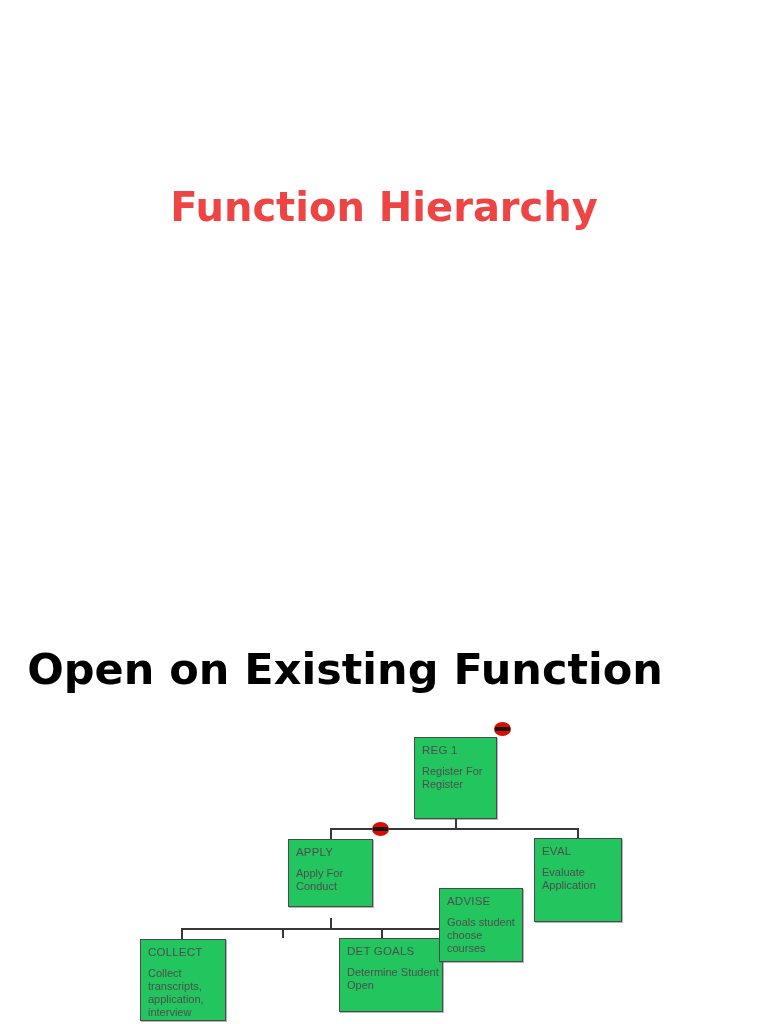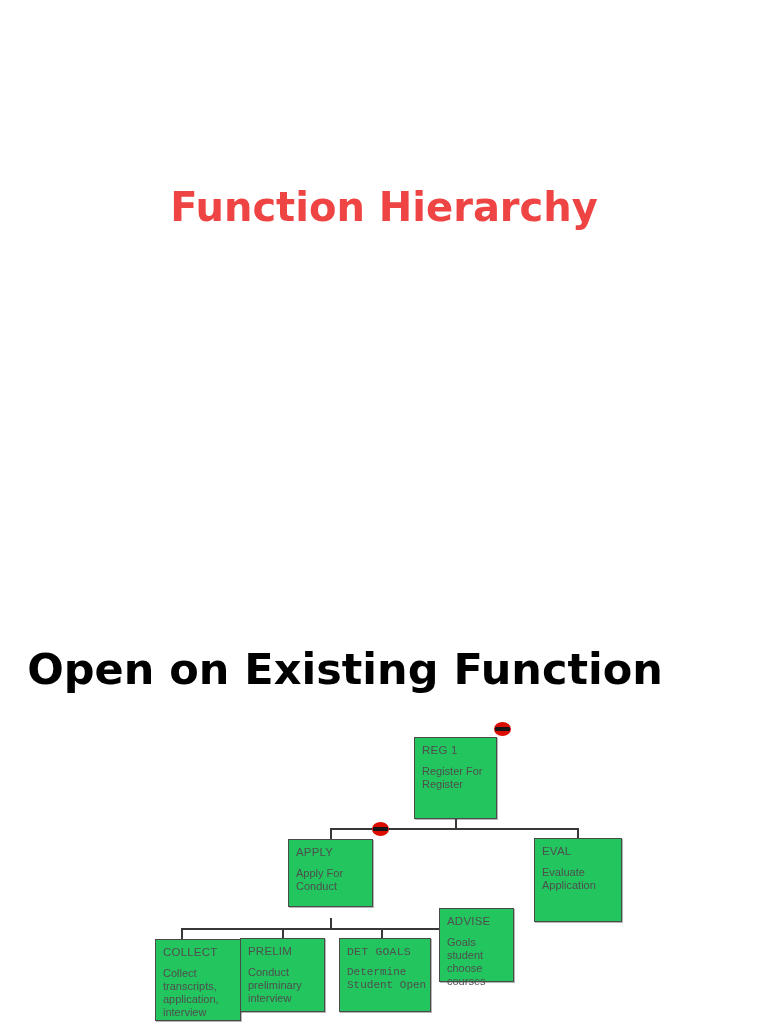--- a/index.html
+++ b/index.html
@@ -51,24 +51,24 @@
     color: #4f4f4f;
     font-size: 11px;
     line-height: 13px;
   }
   .node-label { font-size: 11.5px; margin-bottom: 8px; letter-spacing: 0.2px; }
   .node-desc  { }
 
   .n-reg1     { left: 414px; top: 737px; width: 83px; height: 82px; }
   .n-apply    { left: 288px; top: 839px; width: 85px; height: 68px; }
   .n-eval     { left: 534px; top: 838px; width: 88px; height: 84px; }
-  .n-collect  { left: 155px; top: 939px; width: 86px; height: 82px; }
+  .n-collect  { left: 140px; top: 939px; width: 86px; height: 82px; }
   .n-prelim   { left: 240px; top: 938px; width: 85px; height: 74px; }
-  .n-detgoals { left: 339px; top: 938px; width: 92px; height: 74px; font-family: Liberation Mono, monospace; }
-  .n-advise   { left: 439px; top: 908px; width: 75px; height: 74px; }
+  .n-detgoals { left: 339px; top: 938px; width: 104px; height: 74px; }
+  .n-advise   { left: 439px; top: 888px; width: 84px; height: 74px; }
 
   
   .line { position: absolute; background: #383838; }
   .l-v-reg1       { left: 455px; top: 819px; width: 2px;  height: 10px; }
   .l-h-level2     { left: 330px; top: 828px; width: 249px; height: 2px; }
   .l-v-apply-top  { left: 330px; top: 828px; width: 2px;  height: 11px; }
   .l-v-eval-top   { left: 577px; top: 828px; width: 2px;  height: 10px; }
   .l-v-apply-bot  { left: 330px; top: 918px; width: 2px;  height: 11px; }
   .l-h-level3     { left: 181px; top: 928px; width: 301px; height: 2px; }
   .l-stub-collect { left: 181px; top: 928px; width: 2px;  height: 11px; }
@@ -139,24 +139,20 @@
   <div class="node n-eval">
     <div class="node-label">EVAL</div>
     <div class="node-desc">Evaluate Application</div>
   </div>
 
   <div class="node n-collect">
     <div class="node-label">COLLECT</div>
     <div class="node-desc">Collect transcripts, application, interview</div>
   </div>
 
-  <div class="node n-prelim">
-    <div class="node-label">PRELIM</div>
-    <div class="node-desc">Conduct preliminary interview</div>
-  </div>
 
   <div class="node n-detgoals">
     <div class="node-label">DET GOALS</div>
     <div class="node-desc">Determine Student Open</div>
   </div>
 
   <div class="node n-advise">
     <div class="node-label">ADVISE</div>
     <div class="node-desc">Goals student choose courses</div>
   </div>

